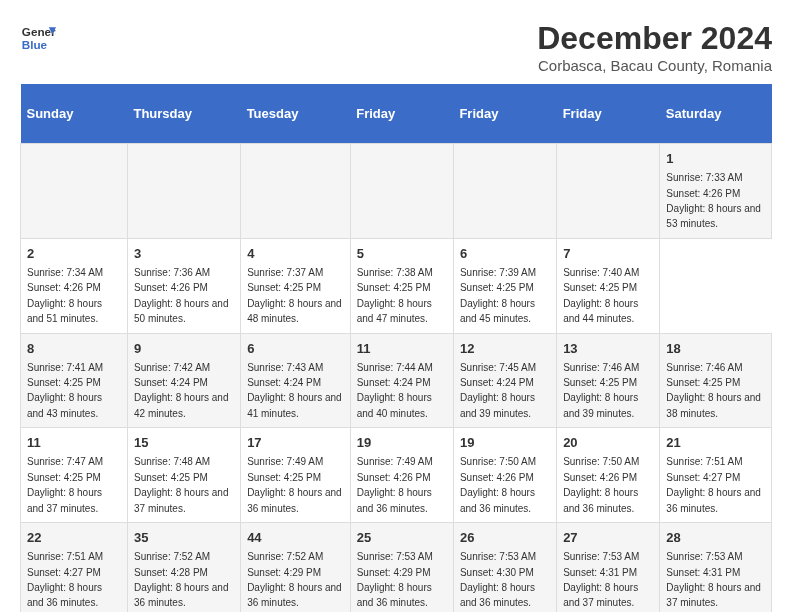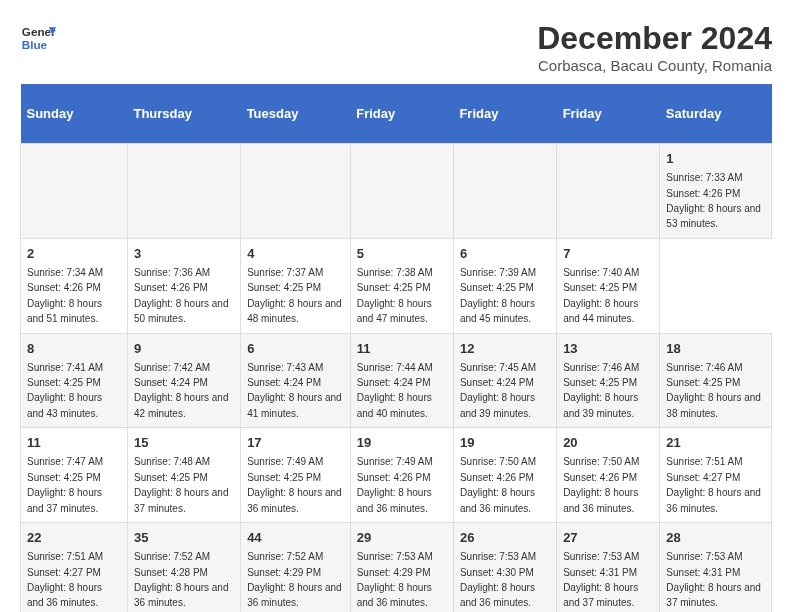--- a/index.html
+++ b/index.html
@@ -138,21 +138,21 @@
         <td><span class="day-num">17</span><span class="day-info">Sunrise: 7:49 AM<br>Sunset: 4:25 PM<br>Daylight: 8 hours and 36 minutes.</span></td>
         <td><span class="day-num">19</span><span class="day-info">Sunrise: 7:49 AM<br>Sunset: 4:26 PM<br>Daylight: 8 hours and 36 minutes.</span></td>
         <td><span class="day-num">19</span><span class="day-info">Sunrise: 7:50 AM<br>Sunset: 4:26 PM<br>Daylight: 8 hours and 36 minutes.</span></td>
         <td><span class="day-num">20</span><span class="day-info">Sunrise: 7:50 AM<br>Sunset: 4:26 PM<br>Daylight: 8 hours and 36 minutes.</span></td>
         <td><span class="day-num">21</span><span class="day-info">Sunrise: 7:51 AM<br>Sunset: 4:27 PM<br>Daylight: 8 hours and 36 minutes.</span></td>
       </tr>
       <tr>
         <td><span class="day-num">22</span><span class="day-info">Sunrise: 7:51 AM<br>Sunset: 4:27 PM<br>Daylight: 8 hours and 36 minutes.</span></td>
         <td><span class="day-num">35</span><span class="day-info">Sunrise: 7:52 AM<br>Sunset: 4:28 PM<br>Daylight: 8 hours and 36 minutes.</span></td>
         <td><span class="day-num">44</span><span class="day-info">Sunrise: 7:52 AM<br>Sunset: 4:29 PM<br>Daylight: 8 hours and 36 minutes.</span></td>
-        <td><span class="day-num">29</span><span class="day-info">Sunrise: 7:53 AM<br>Sunset: 4:29 PM<br>Daylight: 8 hours and 36 minutes.</span></td>
+        <td><span class="day-num">25</span><span class="day-info">Sunrise: 7:53 AM<br>Sunset: 4:29 PM<br>Daylight: 8 hours and 36 minutes.</span></td>
         <td><span class="day-num">26</span><span class="day-info">Sunrise: 7:53 AM<br>Sunset: 4:30 PM<br>Daylight: 8 hours and 36 minutes.</span></td>
         <td><span class="day-num">27</span><span class="day-info">Sunrise: 7:53 AM<br>Sunset: 4:31 PM<br>Daylight: 8 hours and 37 minutes.</span></td>
         <td><span class="day-num">28</span><span class="day-info">Sunrise: 7:53 AM<br>Sunset: 4:31 PM<br>Daylight: 8 hours and 37 minutes.</span></td>
       </tr>
       <tr>
         <td>
           <span class="day-num">29</span>
         </td>
         <td>
           <span class="day-num">30</span>

